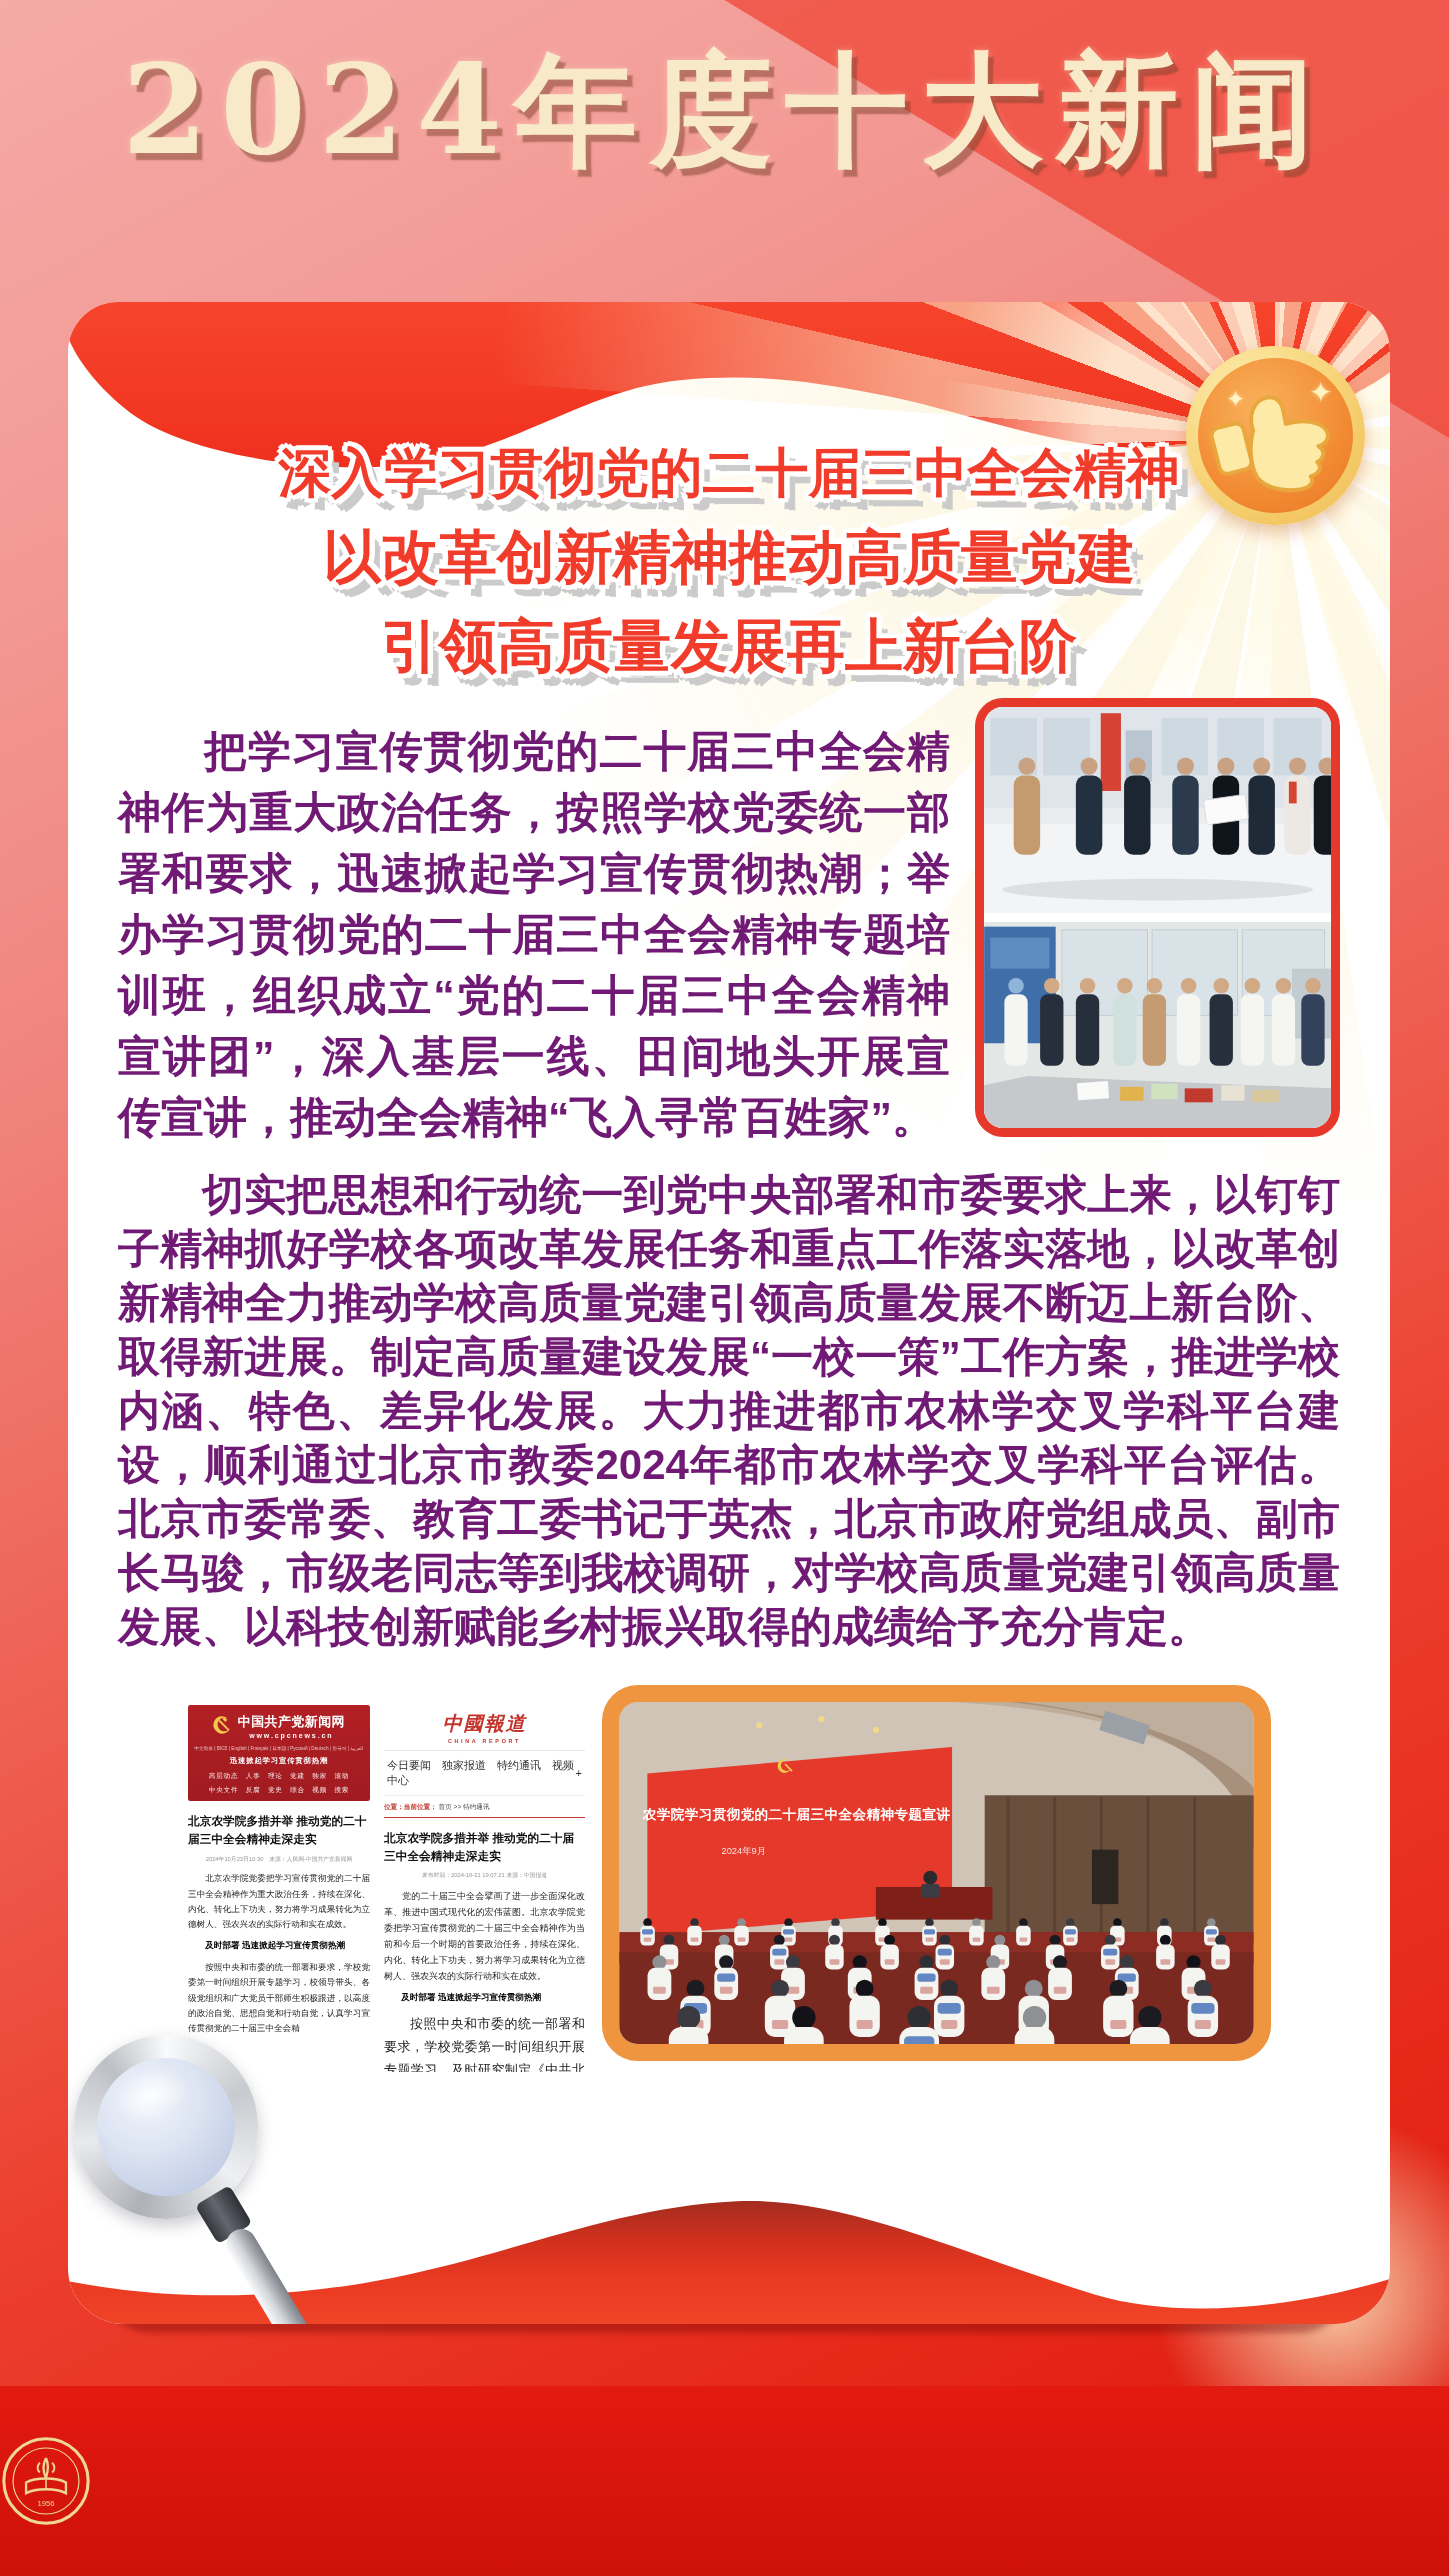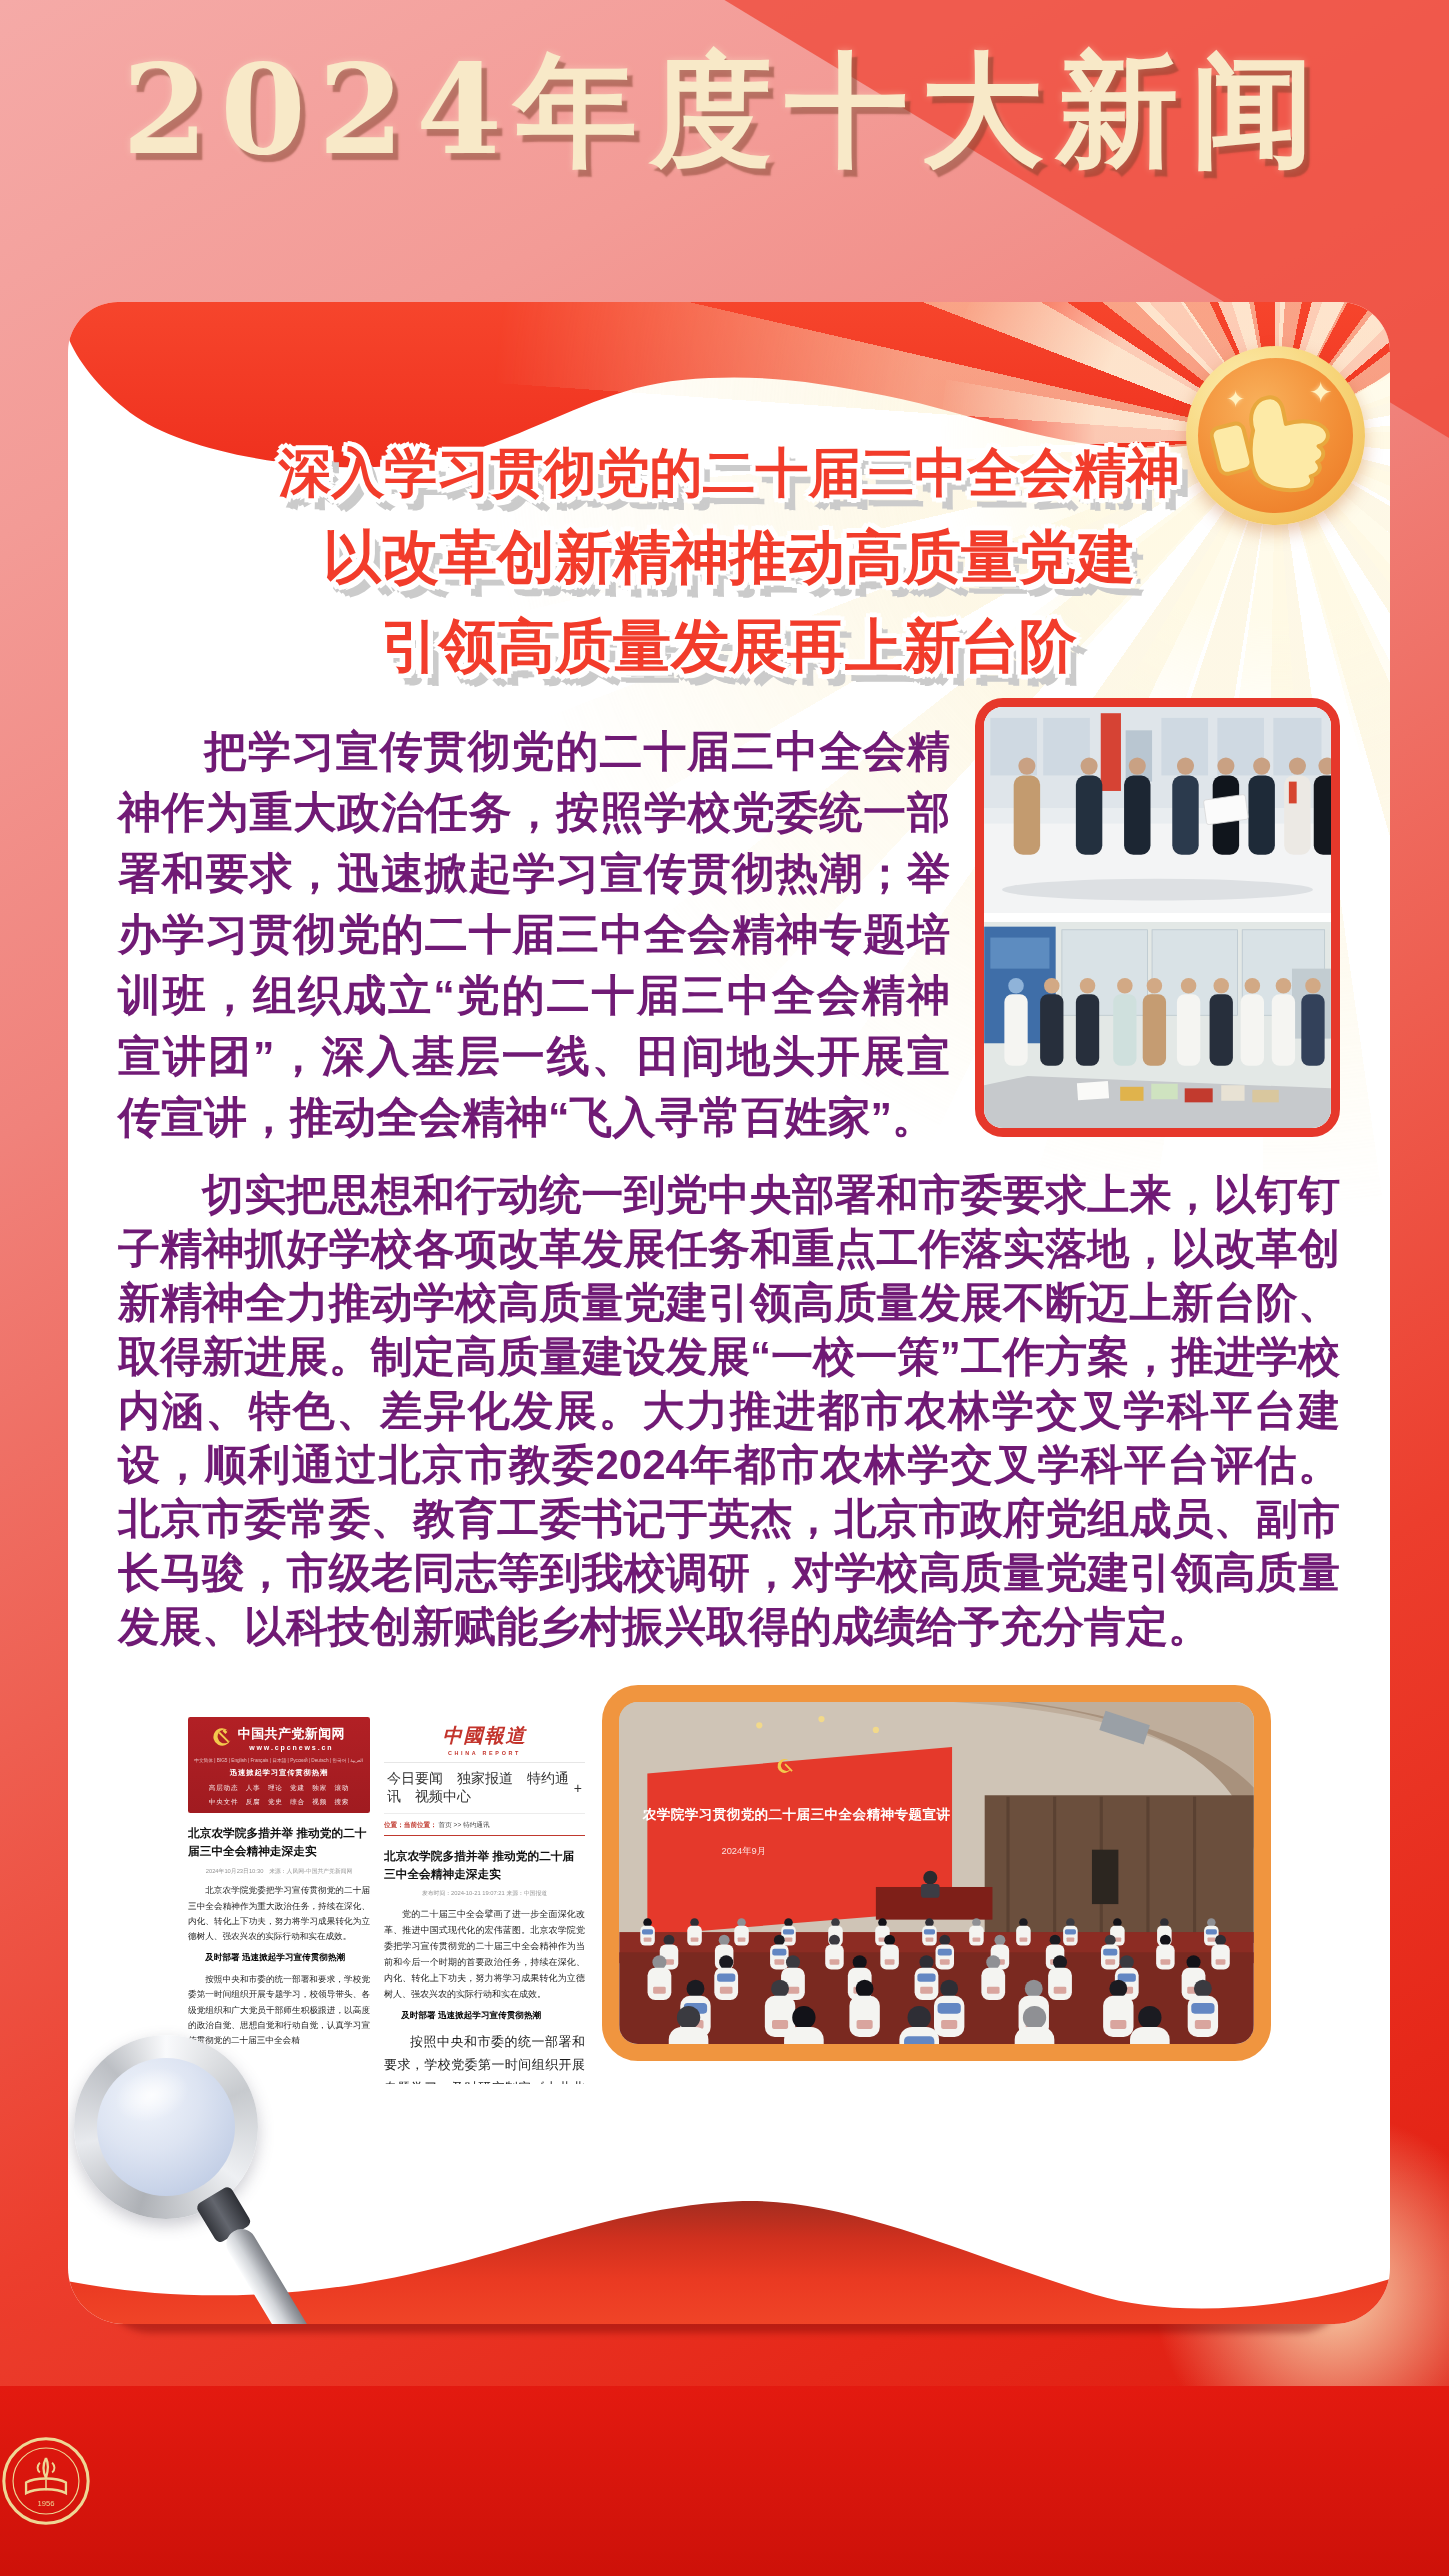--- a/index.html
+++ b/index.html
@@ -46,38 +46,38 @@
   .para{color:#701a75;text-align:justify;font-weight:600;}
   .para1{margin-top:31px;font-size:43px;line-height:61px;}
   .para2{margin-top:20px;font-size:42px;line-height:54px;}
   .para .indent{text-indent:2em;}
   .photo-block{float:right;width:347px;margin:-23px 0 18.7px 25px;border:9.3px solid #e6382b;border-radius:28px;
     background:#fff;overflow:hidden;}
   .photo-block svg{display:block;width:347px;height:206px;}
   .photo-gap{height:9.3px;background:#fff;}
   
   .media-row{display:flex;align-items:flex-start;margin:31px 0 0 70px;position:relative;}
-  .article{width:182px;margin-top:32px;height:367px;overflow:hidden;background:#fff;flex:none;}
+  .article{width:182px;margin-top:20px;height:367px;overflow:hidden;background:#fff;flex:none;}
   .article2{width:201px;margin-left:14px;}
   .cpc-banner{background:linear-gradient(#b22025,#a01b20);border-radius:2.3px;padding:7.8px 6.2px 6.2px;color:#fff;}
   .cpc-head{display:flex;align-items:center;justify-content:center;gap:4.7px;}
   .cpc-logo{width:20px;height:20px;color:#f3c94d;flex:none;}
   .cpc-name{font-size:13px;font-weight:900;letter-spacing:0.4px;}
   .cpc-url{font-size:7px;letter-spacing:1.9px;text-align:center;margin-top:1.6px;font-weight:700;}
   .cpc-langs{font-size:4.7px;color:rgba(255,255,255,.72);text-align:center;margin-top:5.4px;white-space:nowrap;overflow:hidden;}
   .cpc-db{font-size:7.4px;font-weight:900;text-align:center;margin-top:5.4px;letter-spacing:0.8px;}
   .cpc-nav{font-size:6.6px;color:rgba(255,255,255,.92);text-align:center;margin-top:5.4px;letter-spacing:0.8px;white-space:nowrap;}
   .art-title{font-size:11.7px;font-weight:900;color:#111;line-height:1.55;margin-top:11px;}
   .art-meta{font-size:5.8px;color:#949494;text-align:center;margin-top:6.2px;white-space:nowrap;}
   .art-body{font-size:8.6px;color:#1d1d1d;line-height:1.78;text-align:justify;text-indent:2em;margin-top:7.8px;}
   .art-sub{font-size:8.6px;font-weight:900;color:#000;text-indent:2em;margin-top:7.8px;}
   .rep-logohead{text-align:center;padding:4.7px 0 6.2px;border-bottom:0.8px solid #e6e6e6;}
   .rep-logo{font-family:"DejaVu Serif","Liberation Serif",serif;font-style:italic;font-weight:900;font-size:19.4px;color:#c3342c;letter-spacing:1.6px;}
   .rep-logosub{font-size:5.4px;color:#c3342c;letter-spacing:2.7px;margin-top:1.6px;font-weight:700;}
-  .rep-nav{display:flex;justify-content:space-between;align-items:center;font-size:14px;color:#333;
+  .rep-nav{display:flex;justify-content:space-between;align-items:center;font-size:11px;color:#333;
     padding:7px 3.1px;border-bottom:0.8px solid #ececec;}
   .rep-crumb{font-size:6.6px;margin-top:6.2px;padding-bottom:5.4px;border-bottom:1.6px solid #c0392e;color:#444;}
   .crumb-red{color:#c0392e;font-weight:700;}
   .conf{flex:none;margin-left:17px;width:635px;height:342px;border:17px solid #f0953f;border-radius:36px;
     overflow:hidden;background:#cfc4b6;}
   .conf svg{display:block;width:635px;height:342px;}
   
   .wave-bottom{position:absolute;left:0;top:1789px;width:1322px;height:233px;z-index:5;}
   
   .magnifier{position:absolute;left:6.2px;top:1733px;width:327px;height:404px;z-index:6;}

